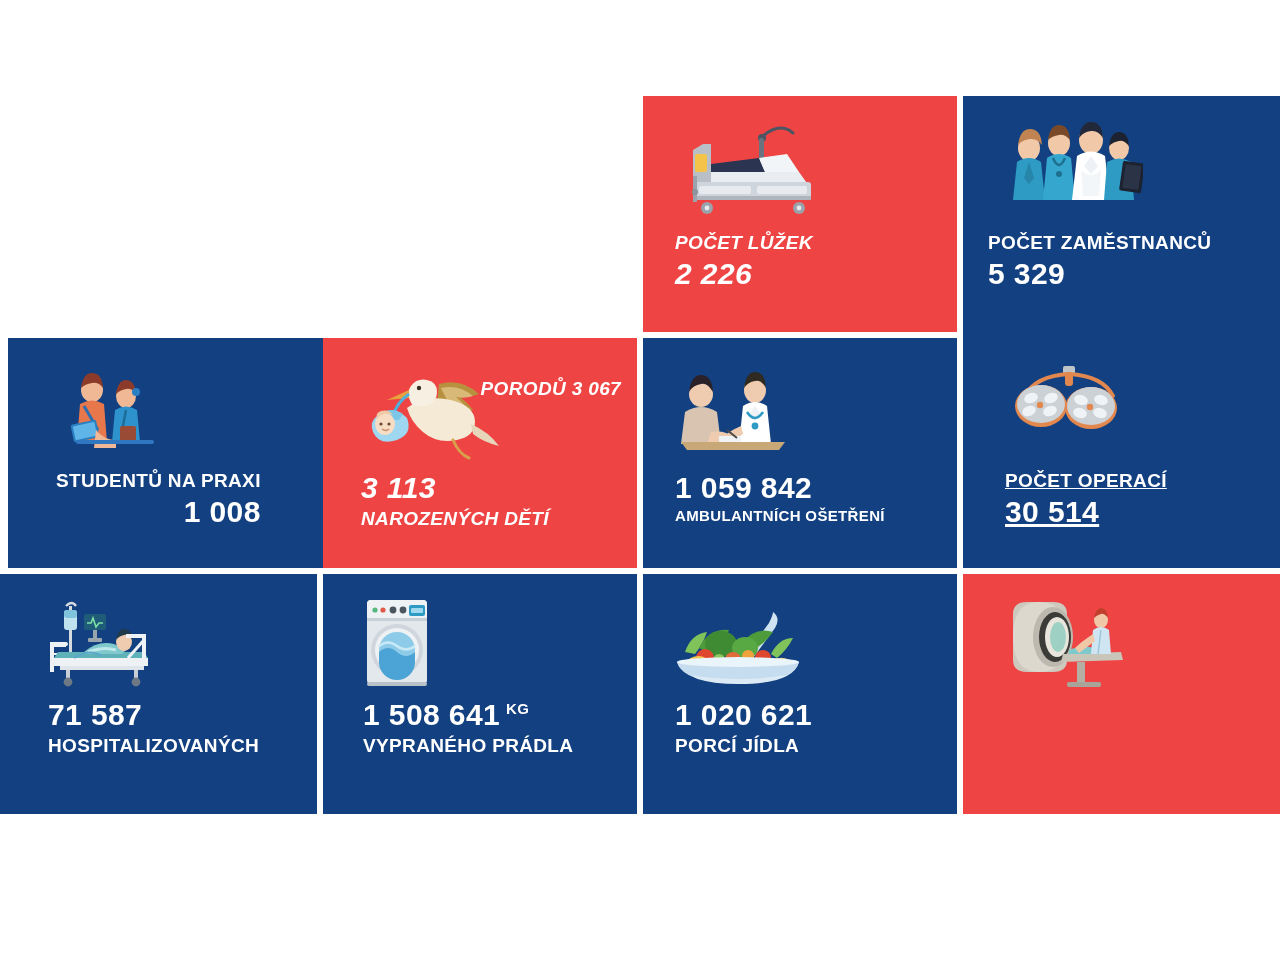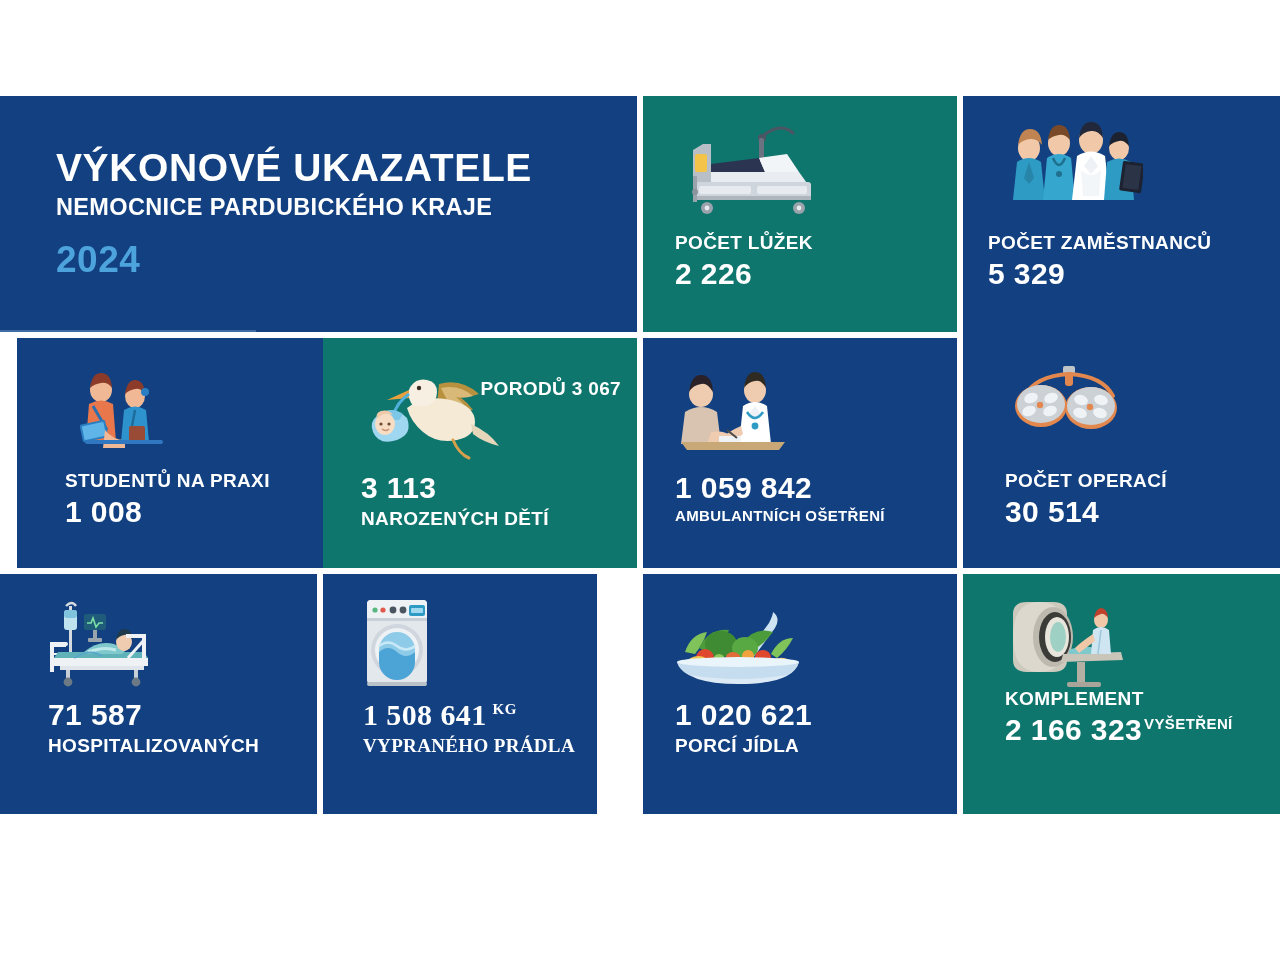--- a/index.html
+++ b/index.html
@@ -24,21 +24,21 @@
   }
 
   
   .tile {
     position: absolute;
     box-sizing: border-box;
     overflow: hidden;
     color: #ffffff;
   }
   .tile.navy  { background: #124080; }
-  .tile.azure { background: #0f766e; }
+  .tile.azure { background: #ef4444; font-style: italic; }
 
   
   #tile-header { left: 0; top: 96px; width: 637px; height: 236px; }
   .hdr-wrap {
     position: absolute;
     left: 56px;
     top: 52px;
     right: 20px;
   }
   .hdr-title {
@@ -104,61 +104,53 @@
     letter-spacing: .4px;
     vertical-align: super;
     margin-left: 6px;
   }
   .sup.tight { margin-left: 2px; }
 
   
   #tile-beds      { left: 643px;  top: 96px;  width: 314px; height: 236px; }
   #tile-staff     { left: 963px;  top: 96px;  width: 317px; height: 288px; }
 
-  #tile-students  { left: 17px;      top: 338px; width: 343px; height: 230px; }
+  #tile-students  { left: 8px;      top: 338px; width: 343px; height: 230px; text-align: right; }
   #tile-births    { left: 323px;  top: 338px; width: 314px; height: 230px; }
   #tile-outpat    { left: 643px;  top: 338px; width: 314px; height: 230px; }
   #tile-ops       { left: 963px;  top: 338px; width: 317px; height: 230px; }
 
   #tile-hosp      { left: 0;      top: 574px; width: 317px; height: 240px; }
-  #tile-laundry   { left: 323px;  top: 574px; width: 274px; height: 240px; font-family: Liberation Serif, serif; }
+  #tile-laundry   { left: 323px;  top: 574px; width: 314px; height: 240px; }
   #tile-food      { left: 643px;  top: 574px; width: 314px; height: 240px; }
   #tile-imaging   { left: 963px;  top: 574px; width: 317px; height: 240px; }
 
   
   #beds-text     { left: 32px; top: 136px; }
   #staff-text    { left: 25px; top: 136px; }
 
   #students-text { left: 48px; top: 132px; }
   #births-top    { position:absolute; right: 16px; top: 40px; }
   #births-text   { left: 38px; top: 133px; }
   #outpat-text   { left: 32px; top: 133px; }
-  #ops-text      { left: 42px; top: 132px; text-align: left; }
+  #ops-text      { left: 42px; top: 132px; text-align: left; text-decoration: underline; }
 
   #hosp-text     { left: 48px; top: 124px; }
   #laundry-text  { left: 40px; top: 124px; }
   #food-text     { left: 32px; top: 124px; }
   #imaging-text  { left: 42px; top: 114px; }
 
   .txt { position: absolute; }
   .gap2 { margin-top: 4px; }
 </style>
 </head>
 <body>
 
 <div class="canvas">
 
-  <section class="tile navy" id="tile-header">
-    <div class="hdr-wrap">
-      <h1 class="hdr-title">VÝKONOVÉ UKAZATELE</h1>
-      <h2 class="hdr-sub">NEMOCNICE PARDUBICKÉHO KRAJE</h2>
-      <div class="hdr-year">2024</div>
-    </div>
-    <div class="hdr-rule"></div>
-  </section>
 
   <section class="tile azure" id="tile-beds">
     <div class="icon-art" style="left:34px; top:24px;">
       <svg width="150" height="96" viewBox="0 0 150 96">
         <path d="M86 16 q14 -12 26 -6 l4 3" stroke="#4b5563" stroke-width="3" fill="none" stroke-linecap="round"></path>
         <circle cx="85" cy="18" r="4" fill="#4b5563"></circle>
         <rect x="82" y="18" width="5" height="26" rx="2" fill="#6b7280"></rect>
         <ellipse cx="84" cy="47" rx="9" ry="7" fill="#d7dbe0"></ellipse>
         <path d="M16 30 l10 -6 8 0 0 38 -18 0 z" fill="#b9bfc7"></path>
         <rect x="18" y="34" width="12" height="18" rx="2" fill="#f4c44a"></rect>
@@ -459,21 +451,15 @@
 
         <path d="M64 58 q14 -6 26 -2 l0 6 -26 0z" fill="#7fc9cd"></path>
 
         <ellipse cx="96" cy="28" rx="7" ry="8" fill="#f0c8a8"></ellipse>
         <path d="M89 26 q2 -10 7 -10 q6 0 7 10 q-4 -5 -7 -4 q-4 1 -7 4z" fill="#c0402c"></path>
         <path d="M88 38 q8 -6 16 0 l2 24 -20 0z" fill="#cfe6f2"></path>
         <path d="M88 42 q-12 8 -18 14 l4 5 16 -12z" fill="#f0c8a8"></path>
         <path d="M96 38 l-3 24" stroke="#9fc8dd" stroke-width="1.6"></path>
       </svg>
     </div>
-    <div class="txt" id="imaging-text">
-      <div class="lbl">KOMPLEMENT</div>
-      <div class="num gap2">
-        <span>2 166 323</span><span class="sup tight">VYŠETŘENÍ</span>
-      </div>
-    </div>
   </section>
 
 </div>
 
 </body></html>

